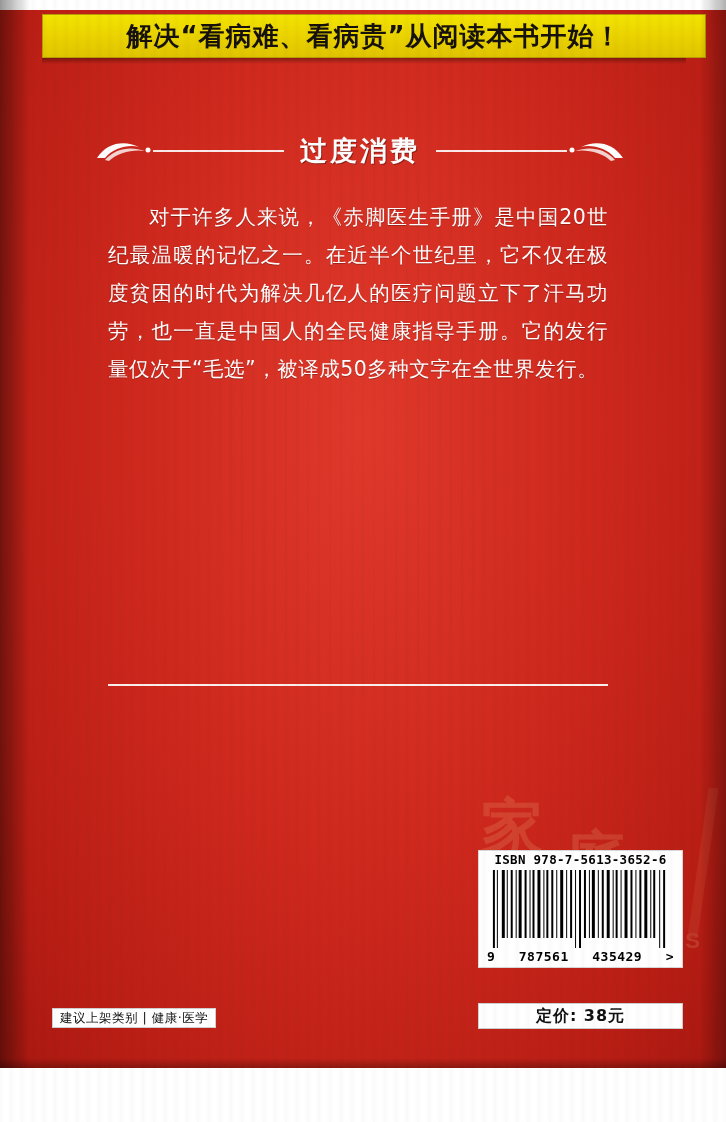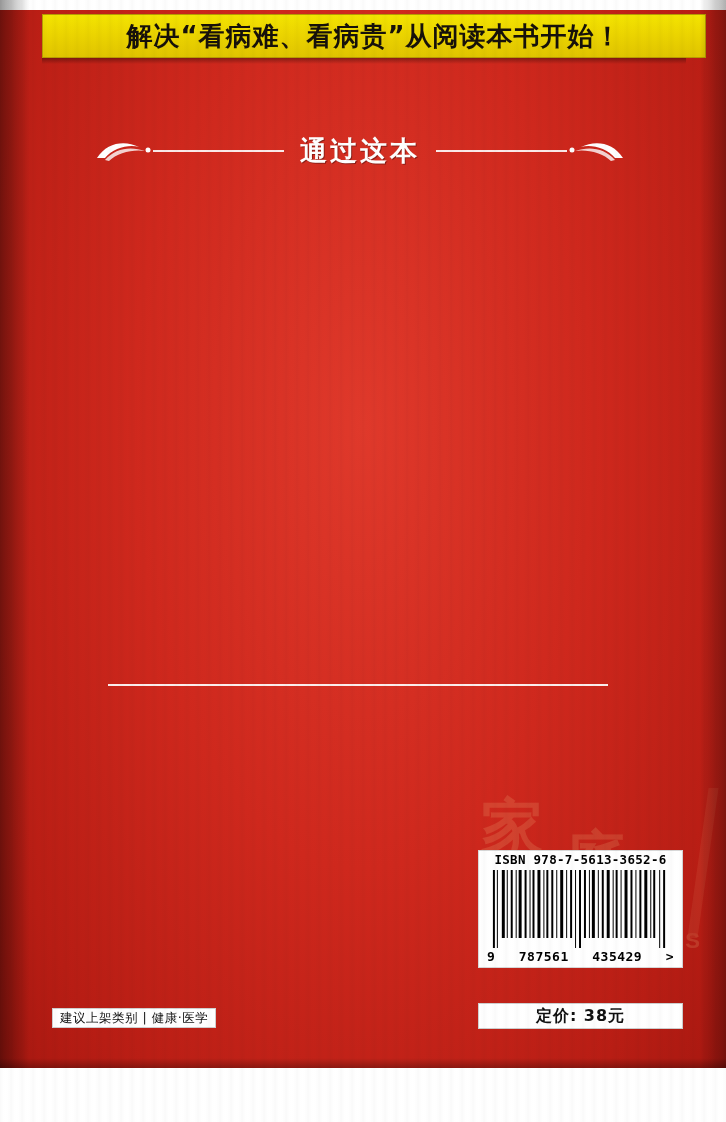--- a/index.html
+++ b/index.html
@@ -301,30 +301,31 @@
   </div>
   <div class="banner-shadow"></div>
 
   <div class="heading-row">
     <svg class="flourish" viewBox="0 0 58 26">
       <path d="M2 20 C12 4, 30 2, 44 9 C34 6, 18 10, 10 20 Z" fill="#ffffff"></path>
       <path d="M10 22 C20 10, 36 8, 50 13 C38 11, 22 15, 14 23 Z" fill="#ffffff" opacity=".8"></path>
       <circle cx="53" cy="12" r="2.5" fill="#ffffff"></circle>
     </svg>
     <div class="rule"></div>
-    <div class="heading-title">通过这本</div>
+    <div class="heading-title">过度消费</div>
     <div class="rule"></div>
     <svg class="flourish" viewBox="0 0 58 26">
       <path d="M56 20 C46 4, 28 2, 14 9 C24 6, 40 10, 48 20 Z" fill="#ffffff"></path>
       <path d="M48 22 C38 10, 22 8, 8 13 C20 11, 36 15, 44 23 Z" fill="#ffffff" opacity=".8"></path>
       <circle cx="5" cy="12" r="2.5" fill="#ffffff"></circle>
     </svg>
   </div>
 
   <div class="body-text">
+    <p>对于许多人来说，《赤脚医生手册》是中国20世纪最温暖的记忆之一。在近半个世纪里，它不仅在极度贫困的时代为解决几亿人的医疗问题立下了汗马功劳，也一直是中国人的全民健康指导手册。它的发行量仅次于“毛选”，被译成50多种文字在全世界发行。</p>
   </div>
 
   <div class="divider"></div>
 
   <div class="watermark">
     <div class="wm-stroke"></div>
     <div class="wm-char" style="left:8px; top:8px;">家</div>
     <div class="wm-char" style="left:92px; top:40px;">庭</div>
     <div class="wm-text">BOOKS</div>
   </div>

